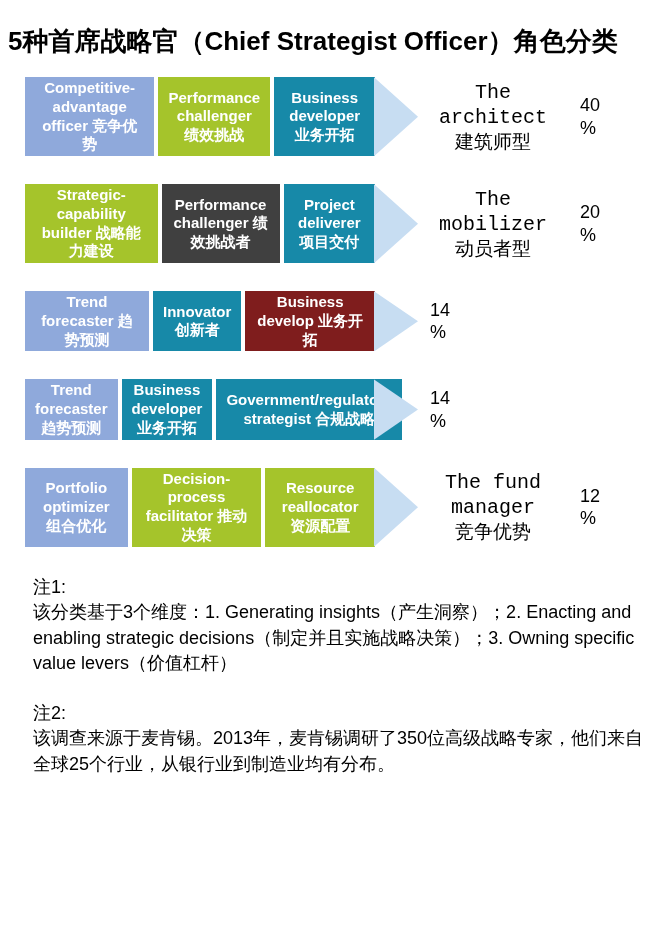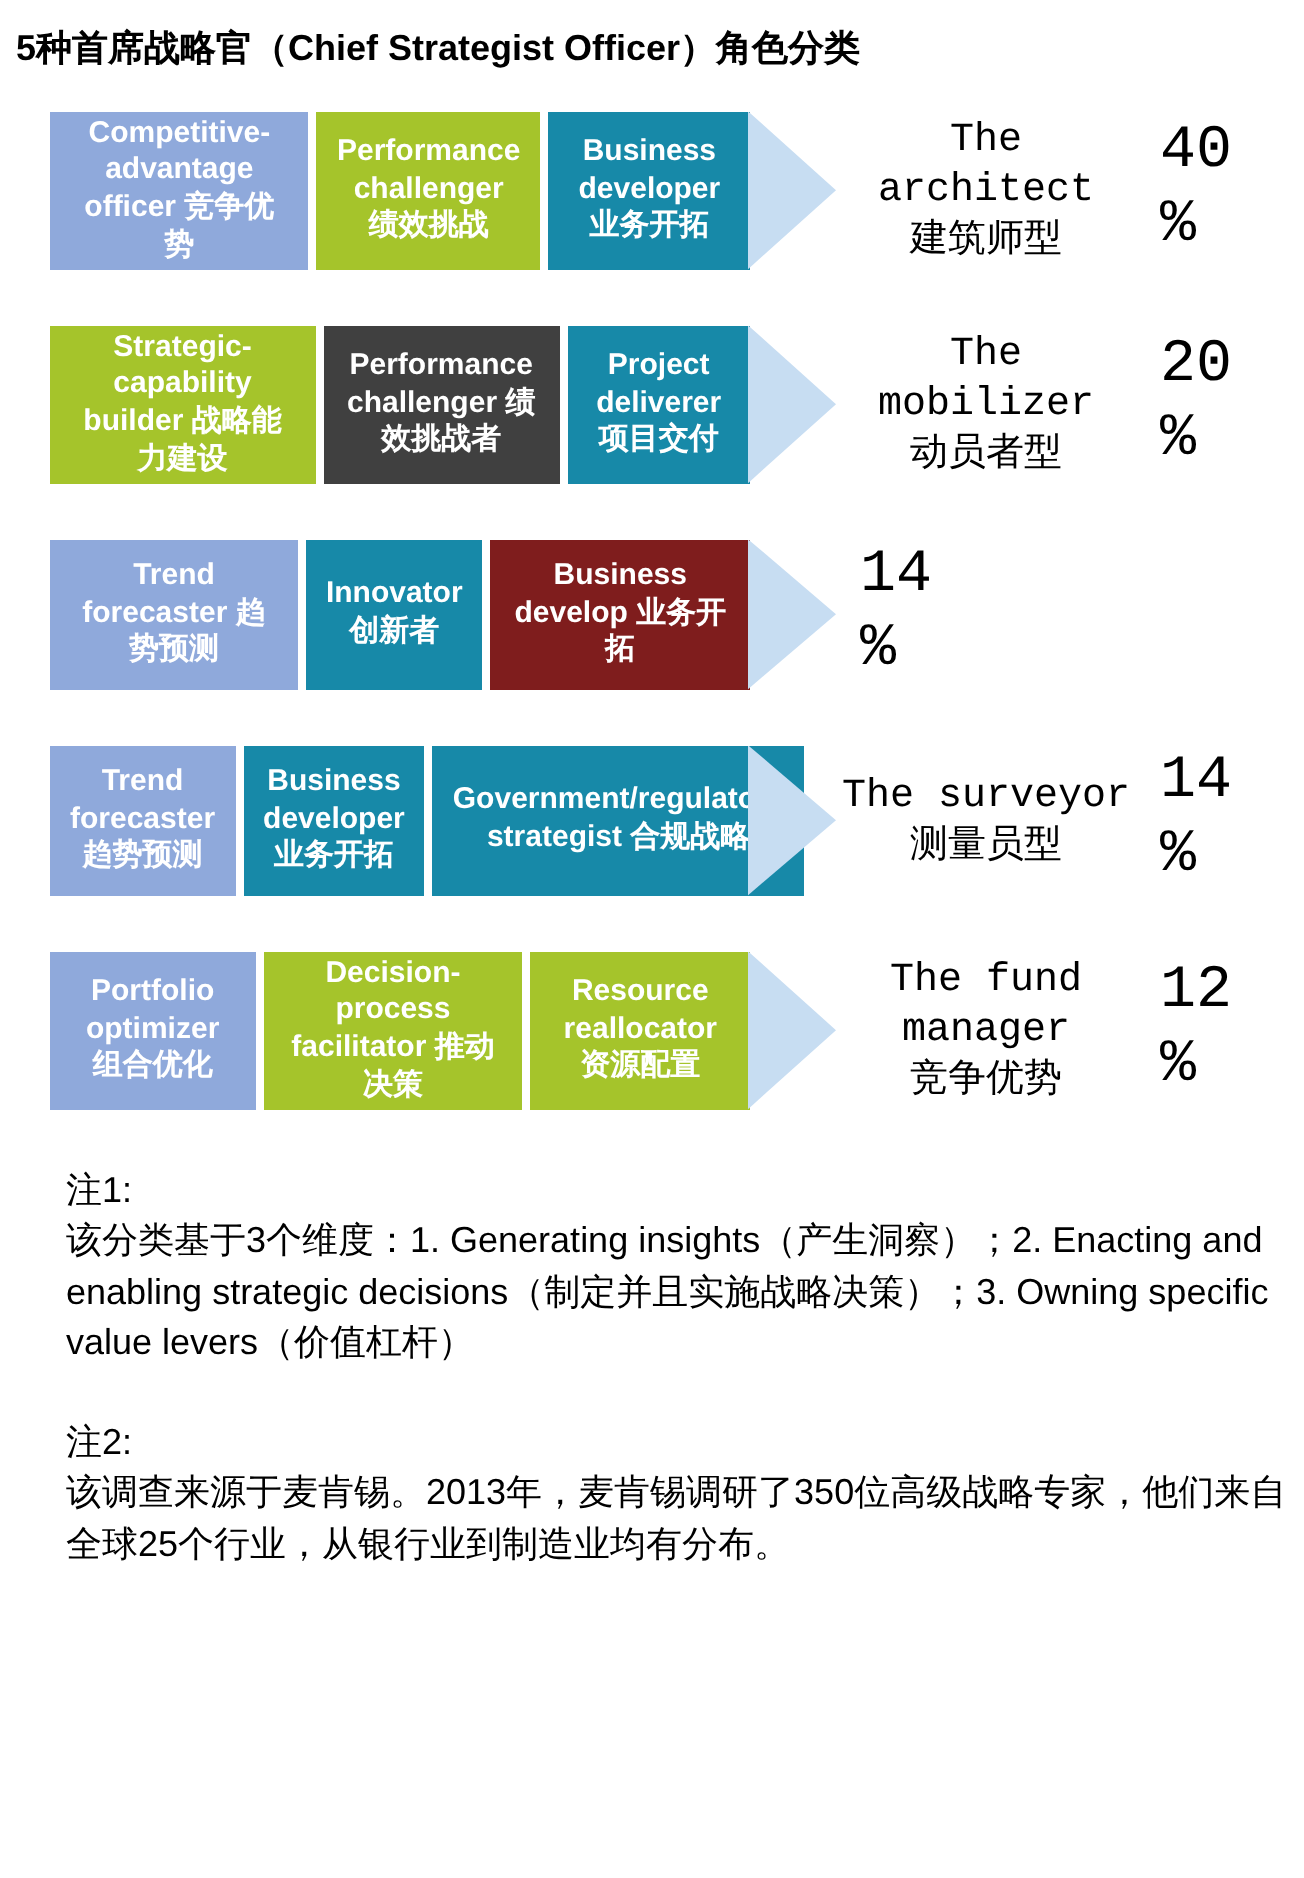--- a/index.html
+++ b/index.html
@@ -4,43 +4,43 @@
 <style>
   html,body { margin:0; padding:0; }
   body {
     width:652px; height:939px;
     background:#ffffff; color:#000000;
     font-family:"Liberation Sans","DejaVu Sans",sans-serif;
     overflow:hidden;
   }
   .page { padding:12px 8px 0 8px; }
   .title {
-    font-size:18px; font-weight:bold; line-height:1.2;
-    margin:2px 0 20px 0; white-space:nowrap;
+    font-size:26px; font-weight:bold; line-height:1.2;
+    margin:14px 0 20px 0; white-space:nowrap;
   }
   .group { display:flex; align-items:stretch; margin:0 0 28px 17px; }
   .bars { width:350px; display:flex; gap:4px; }
   .bar {
     min-height:33px; display:flex; align-items:center; justify-content:center;
     color:#ffffff; font-weight:bold; font-size:15px; text-align:center;
     padding:2px 10px; box-sizing:border-box; line-height:1.25;
   }
   .arrow {
     width:44px; margin-left:-1px; align-self:stretch;
     clip-path:polygon(0 0, 100% 50%, 0 100%);
   }
   .role-label {
     width:150px; display:flex; flex-direction:column; justify-content:center;
     text-align:center; line-height:1.25;
   }
   .role-en { font-size:20px;font-family:Liberation Mono, monospace; }
   .role-zh { font-size:19px; }
   .pct {
     width:52px; margin-left:12px; display:flex; align-items:center;
-    font-size:30px; line-height:1.25; white-space:pre-line;font-family:Liberation Mono, monospace;
+    font-size:18px; line-height:1.25; white-space:pre-line;
   }
   .notes { margin-top:2px; }
   .note { margin:0 0 24px 25px; font-size:18px; line-height:1.42; width:612px; }
   .note-heading { display:block; }
 </style>
 </head>
 <body>
 
 <div class="page">
 
@@ -111,24 +111,20 @@
           <span>Trend forecaster 趋势预测</span>
         </div>
       <div class="bar" style="background-color: rgb(23, 137, 168);">
           <span>Business developer 业务开拓</span>
         </div>
       <div class="bar" style="background-color: rgb(23, 137, 168);">
           <span>Government/regulatory strategist 合规战略</span>
         </div>
     </div>
     <div class="arrow" style="background-color: rgb(199, 221, 242);"></div>
-    <div class="role-label">
-      <div class="role-en">The surveyor</div>
-      <div class="role-zh">测量员型</div>
-    </div>
     <div class="pct">14
 %</div>
   </div>
 
   <div class="group">
     <div class="bars">
       <div class="bar" style="background-color: rgb(143, 169, 219);">
           <span>Portfolio optimizer 组合优化</span>
         </div>
       <div class="bar" style="background-color: rgb(165, 196, 43);">

